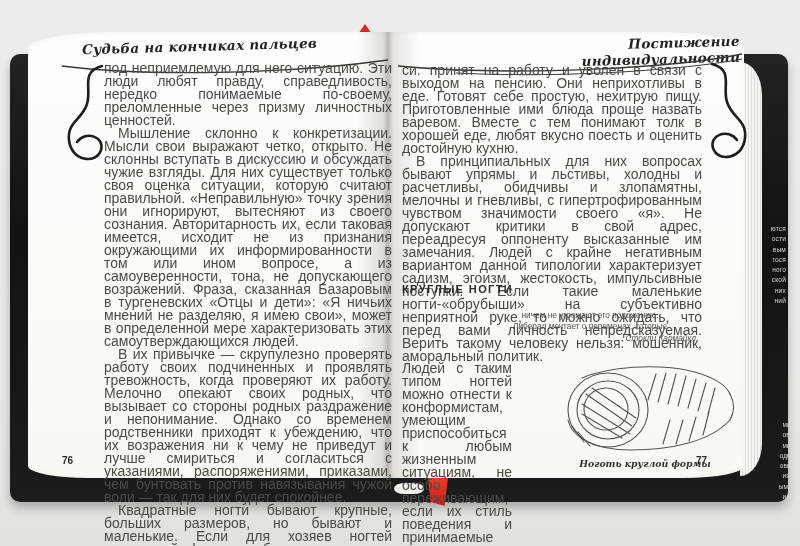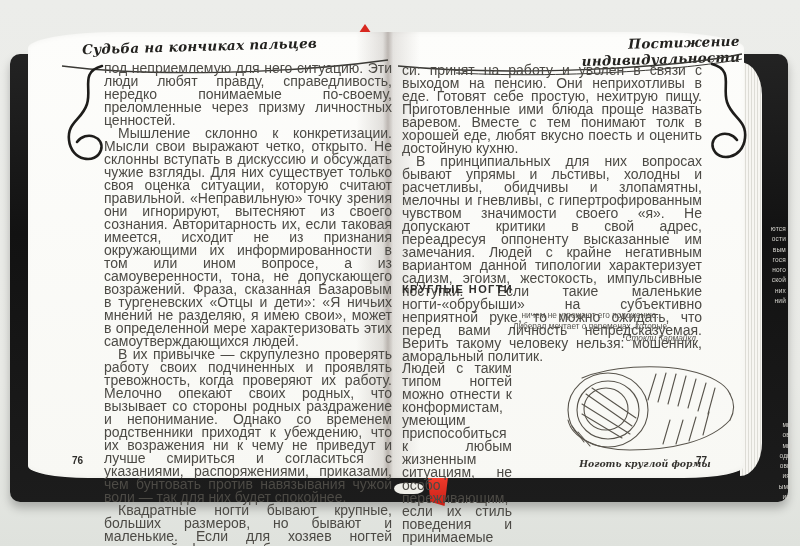--- a/index.html
+++ b/index.html
@@ -102,21 +102,21 @@
   </svg>
   <svg class="orn-svg" style="left:60px; top:64px;" width="52" height="122" viewBox="0 0 52 122">
     <path d="M42 2 C20 8 32 24 27 40 C22 56 7 58 9 76 C11 97 36 101 41 86 C45 73 26 66 17 78" fill="none" stroke="#1e1d1b" stroke-width="2.6" stroke-linecap="round"></path>
   </svg>
   <div class="body-text" style="left:104px; top:62px; width:288px;">
     <p>под неприемлемую для него ситуацию. Эти люди любят правду, справедливость, нередко понимаемые по-своему, преломленные через призму личностных ценностей.</p>
     <p>Мышление склонно к конкретизации. Мысли свои выражают четко, открыто. Не склонны вступать в дискуссию и обсуждать чужие взгляды. Для них существует только своя оценка ситуации, которую считают правильной. «Неправильную» точку зрения они игнорируют, вытесняют из своего сознания. Авторитарность их, если таковая имеется, исходит не из признания окружающими их информированности в том или ином вопросе, а из самоуверенности, тона, не допускающего возражений. Фраза, сказанная Базаровым в тургеневских «Отцы и дети»: «Я ничьих мнений не разделяю, я имею свои», может в определенной мере характеризовать этих самоутверждающихся людей.</p>
     <p>В их привычке — скрупулезно проверять работу своих подчиненных и проявлять тревожность, когда проверяют их работу. Мелочно опекают своих родных, что вызывает со стороны родных раздражение и непонимание. Однако со временем родственники приходят к убеждению, что их возражения ни к чему не приведут и лучше смириться и согласиться с указаниями, распоряжениями, приказами, чем бунтовать против навязывания чужой воли — так для них будет спокойнее.</p>
     <p>Квадратные ногти бывают крупные, больших размеров, но бывают и маленькие. Если для хозяев ногтей квадратной формы и больших размеров больше подходит характеристика как людей деловых, обязательных, неторопливых и ответственных, обладающих хорошей внутренней энергетикой, требующей выхода и материализации в делах, то психологическая особенность хозяев маленьких квадратных ногтей имеет другие оттенки. Они отдаляются от интеллектуальной деятельности, отдавая предпочтение простому и грубому физическому труду: работе на земле, уборке, стирке. У них глубоко развиты родственные чувства. Рьяно отстаивают интересы родственников, семьи. Предметом особой гордости является преданность месту работы, на которую они устроились. В трудовой книжке нередко имеются только две запи-</p>
   </div>
-  <div class="page-number" style="left:72px; top:455px;">76</div>
+  <div class="page-number" style="left:62px; top:455px;">76</div>
 
   <div class="script-title" style="left:500px; top:36px; width:240px; text-align:right;">Постижение индивидуальности</div>
   <svg class="rule-svg" style="left:396px; top:50px;" width="348" height="28" viewBox="0 0 348 28">
     <path d="M2 16 C120 27 280 18 346 4" fill="none" stroke="#3a3935" stroke-width="1.3"></path>
     <path d="M60 23 C180 29 300 18 346 9" fill="none" stroke="#3a3935" stroke-width="1"></path>
   </svg>
   <svg class="orn-svg" style="left:702px; top:62px; transform:scaleX(-1);" width="52" height="122" viewBox="0 0 52 122">
     <path d="M42 2 C20 8 32 24 27 40 C22 56 7 58 9 76 C11 97 36 101 41 86 C45 73 26 66 17 78" fill="none" stroke="#1e1d1b" stroke-width="2.6" stroke-linecap="round"></path>
   </svg>
   <div class="body-text" style="left:402px; top:64px; width:300px;">

